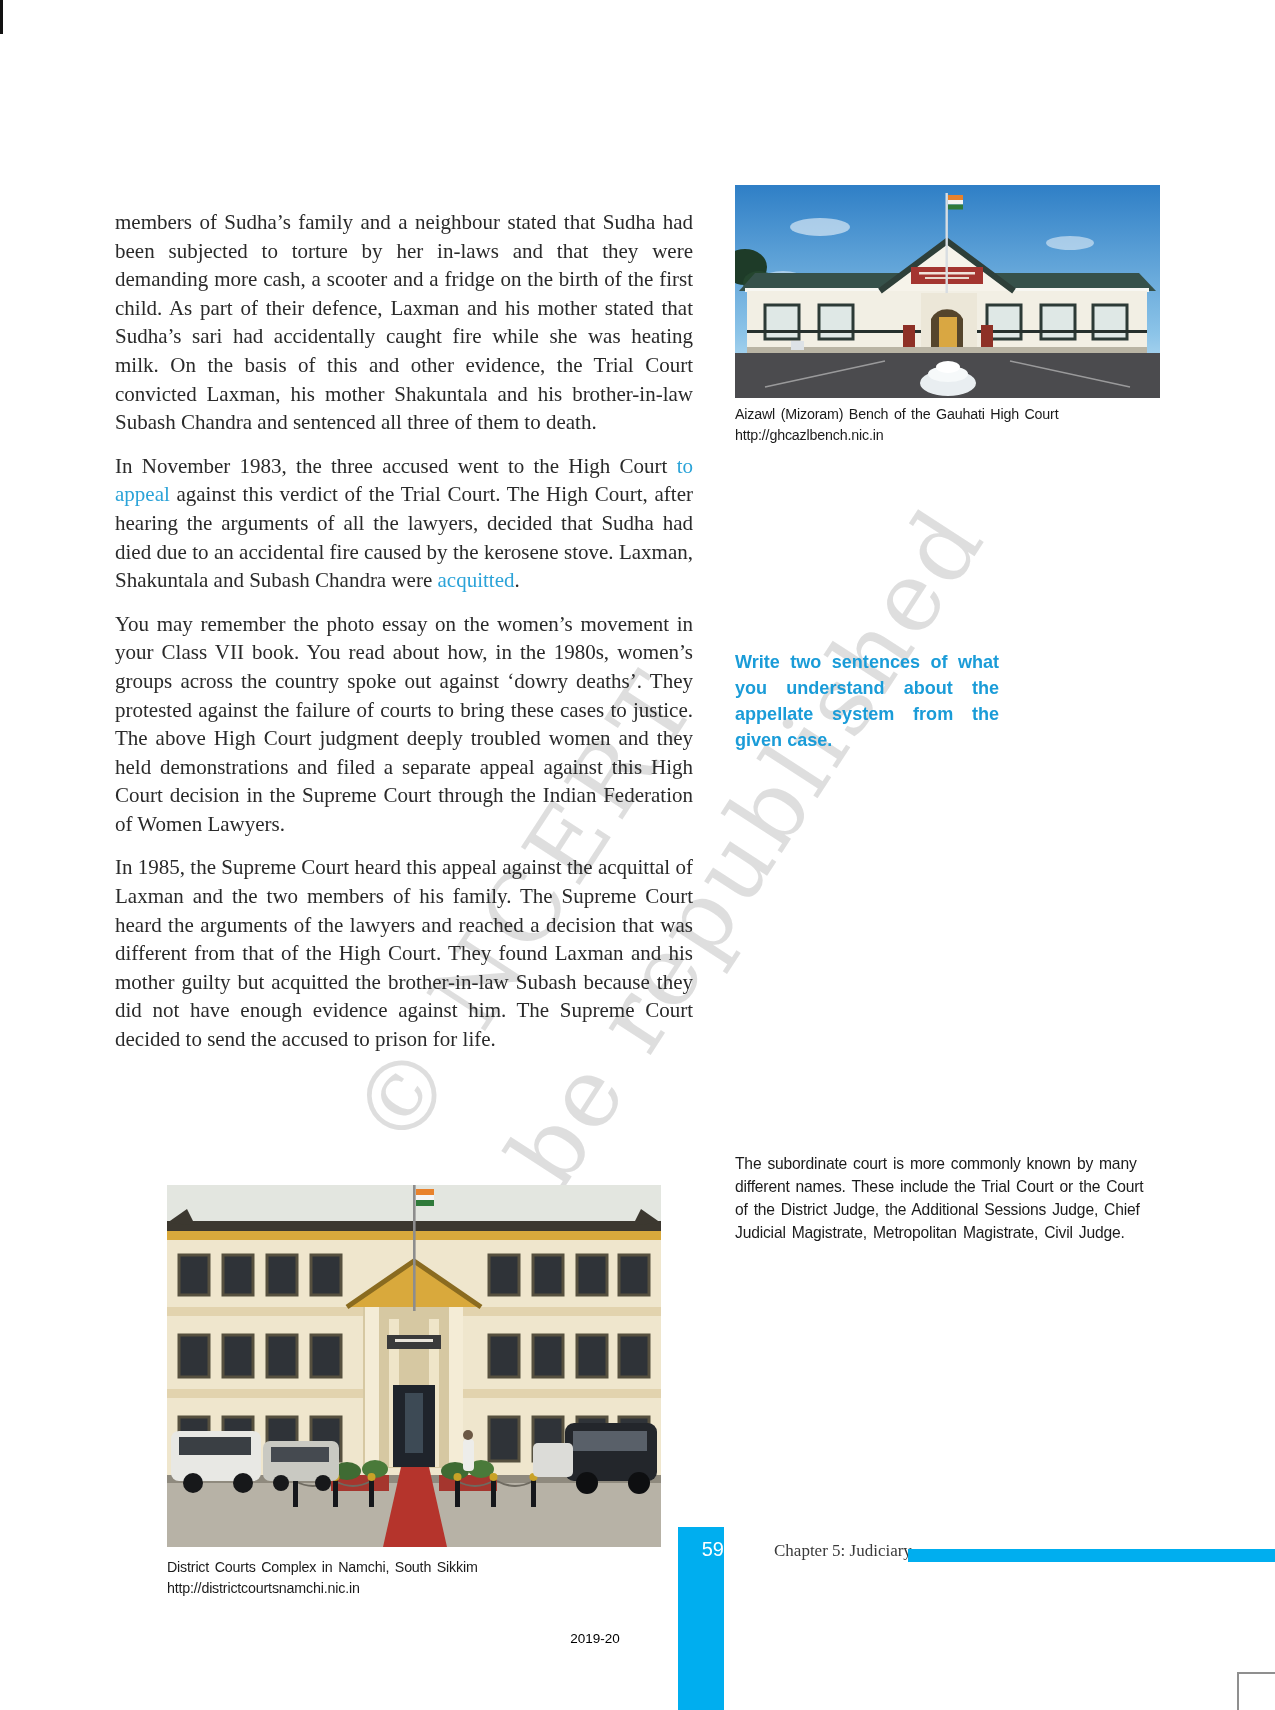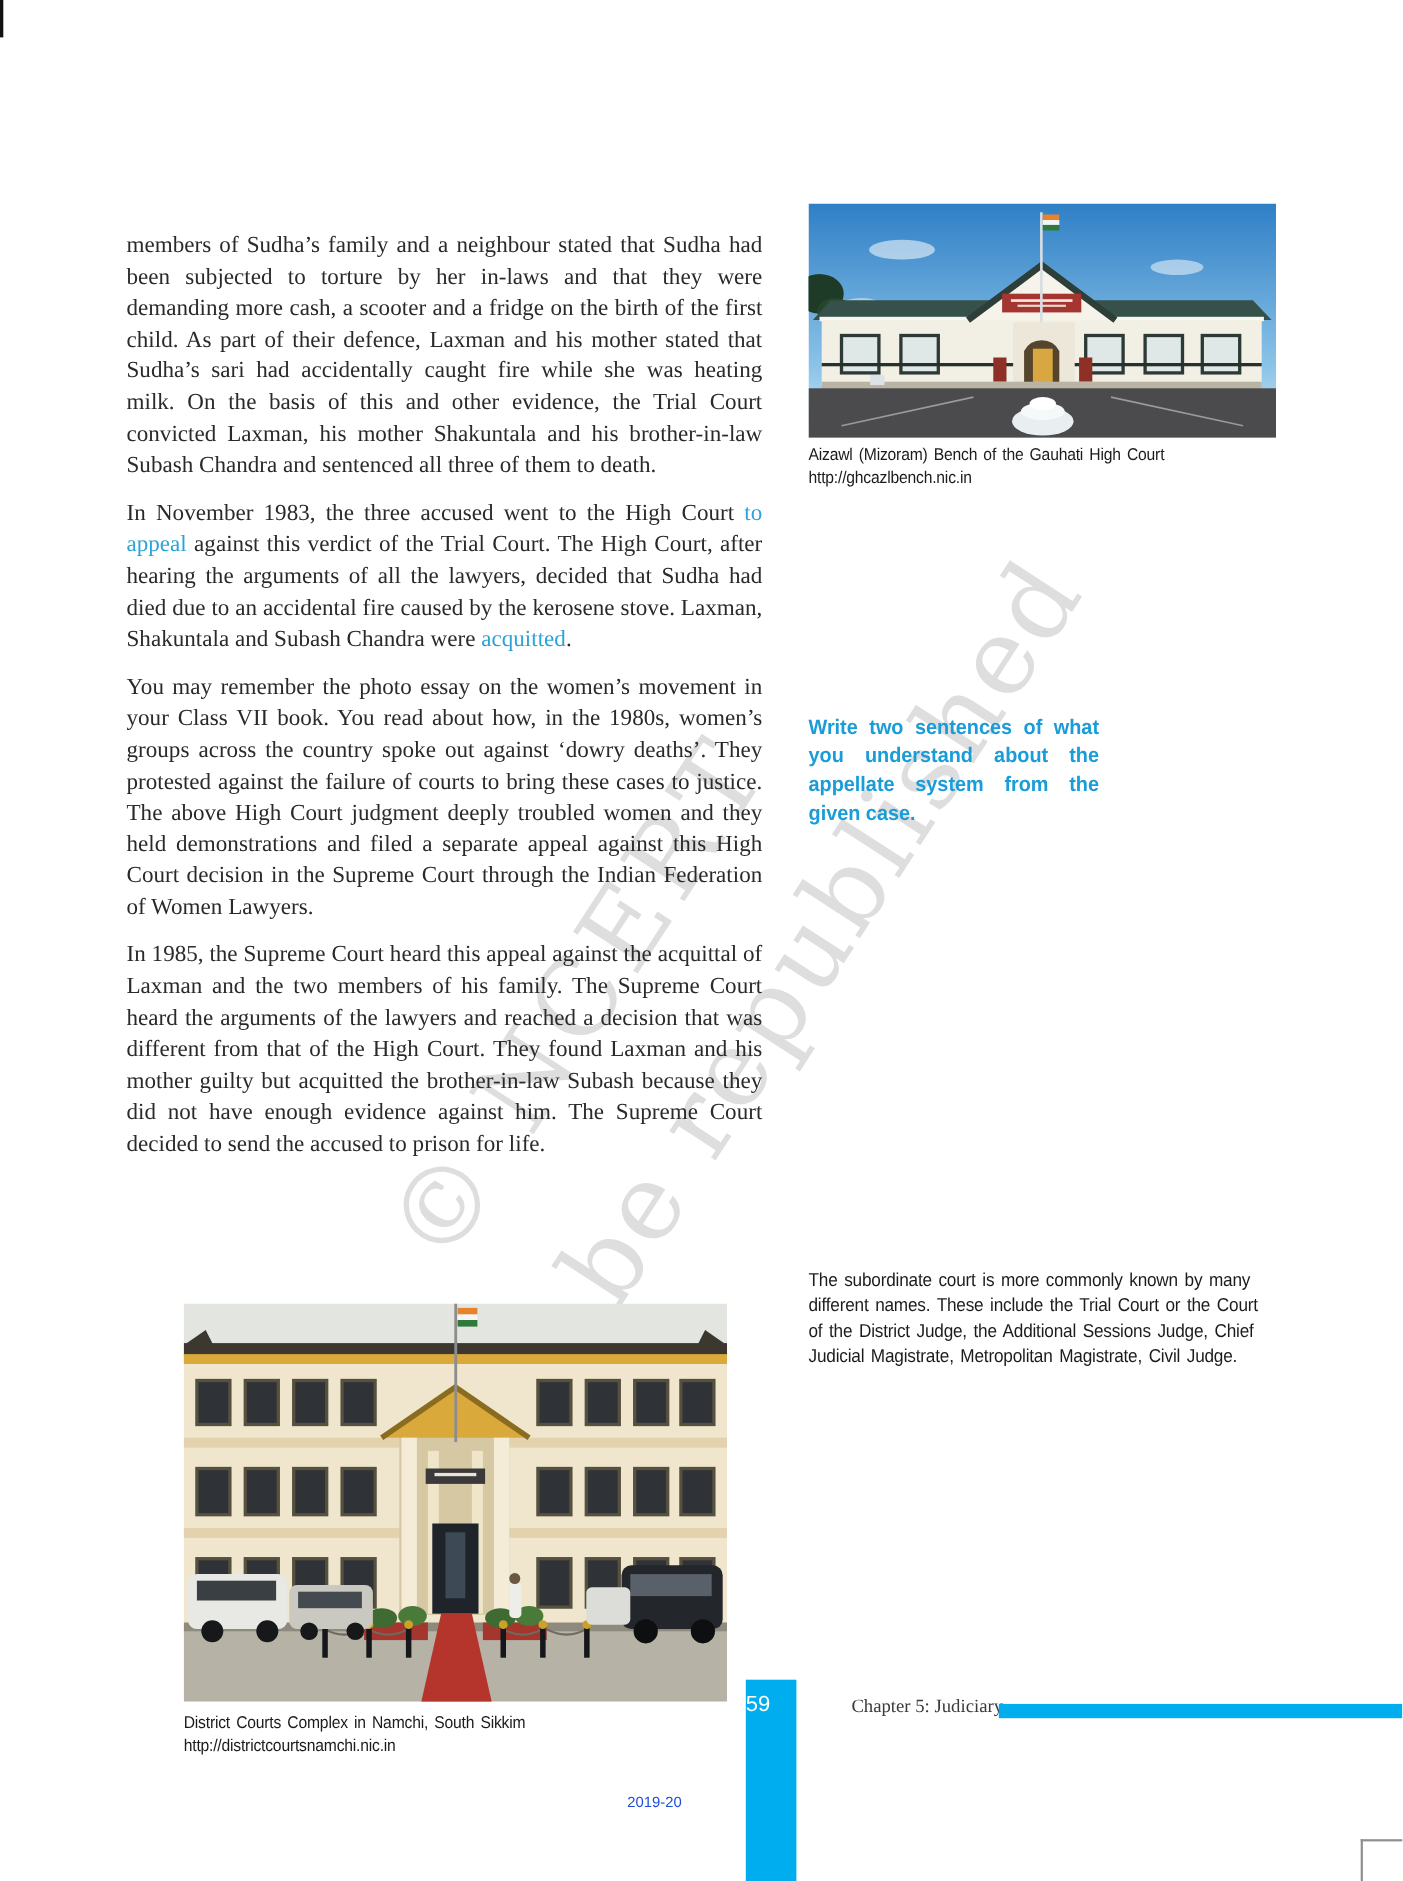--- a/index.html
+++ b/index.html
@@ -28,28 +28,28 @@
             font-family:"Liberation Sans",sans-serif;font-weight:bold;font-size:19px;
             line-height:26px;color:#1a9cd8;text-align:justify;
             transform:scaleX(.95);transform-origin:left top;}
   .note{position:absolute;left:735px;top:1152px;width:462px;z-index:2;
         font-family:"Liberation Sans",sans-serif;font-size:17px;line-height:23px;color:#1b1b1b;
         word-spacing:2px;letter-spacing:-.2px;transform:scaleX(.92);transform-origin:left top;}
   .photo2{position:absolute;left:167px;top:1185px;width:494px;height:362px;z-index:2;}
   .caption2{left:167px;top:1556px;width:420px;}
   
   .page-num-box{position:absolute;left:678px;top:1527px;width:46px;height:183px;
-                background:#00aeef;z-index:3;text-align:left;}
+                background:#00aeef;z-index:3;text-align:right;}
   .page-num{display:block;margin-top:11px;font-family:"Liberation Sans",sans-serif;
             font-size:20px;color:#ffffff;}
   .chapter-title{position:absolute;left:774px;top:1541px;z-index:3;
                  font-family:Liberation Serif, serif;font-size:17px;color:#3a3a3a;}
   .footer-bar{position:absolute;left:908px;top:1549px;width:367px;height:13px;background:#00aeef;z-index:3;}
   .year-label{position:absolute;left:540px;top:1631px;width:110px;text-align:center;z-index:3;
-              font-family:"Liberation Sans",sans-serif;font-size:13.5px;color:#1d4ed8;}
+              font-family:"Liberation Sans",sans-serif;font-size:13.5px;color:#000000;}
   .corner-mark-bottom{position:absolute;left:1237px;top:1672px;width:38px;height:38px;
                       border-top:2px solid #8f8f8f;border-left:2px solid #8f8f8f;z-index:3;}
 </style>
 </head>
 <body>
 
 <div class="page">
 
   <div class="corner-mark-top"></div>
 

